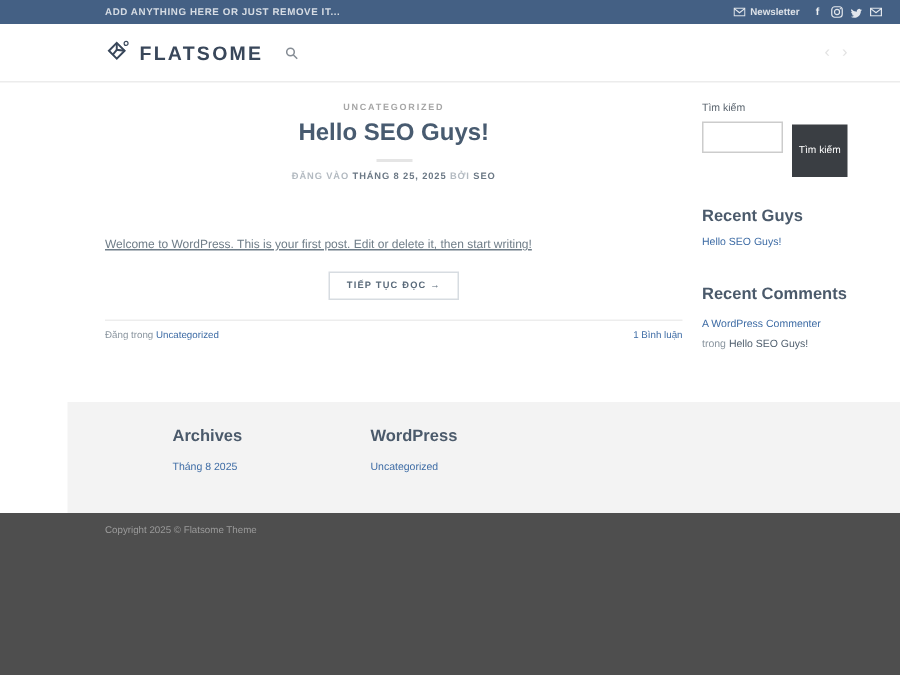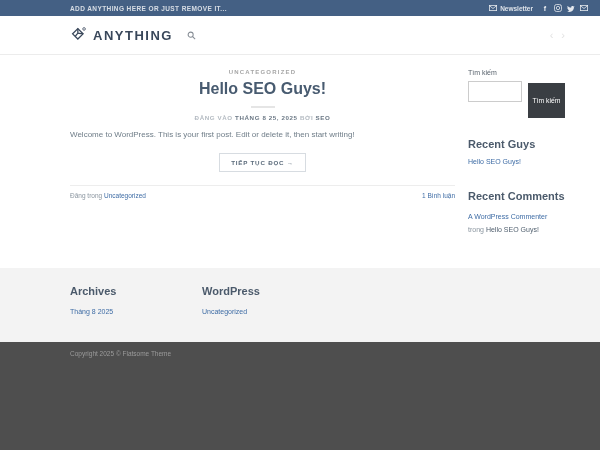--- a/index.html
+++ b/index.html
@@ -35,21 +35,21 @@
   .main { height:213px; padding:14px 35px 0 70px; display:flex; gap:13px; overflow:hidden; }
   .article { width:385px; }
   .post-cat { text-align:center; font-size:6px; letter-spacing:1.2px; color:#a6a6a6;
               font-weight:bold; text-transform:uppercase; }
   .post-title { text-align:center; font-size:16px; font-weight:bold; color:#485b70;
                 margin-top:5px; }
   .title-divider { width:24px; height:2px; background:#e5e5e5; margin:8px auto 0; }
   .post-meta { text-align:center; font-size:6.2px; letter-spacing:.6px; margin-top:6px;
                text-transform:uppercase; color:#b3bac1; font-weight:bold; }
   .post-meta .strong { color:#6b7885; }
-  .post-excerpt { font-size:8px; color:#6f7d88; margin-top:8px; line-height:1.5; }
+  .post-excerpt { font-size:8px; color:#6f7d88; margin-top:36px; line-height:1.5;text-decoration:underline; }
   .btn-wrap { text-align:center; margin-top:10px; }
   .readmore { display:inline-block; border:1px solid #d7dce1; color:#5b6b7b;
               font-size:6.2px; font-weight:bold; letter-spacing:.8px; padding:5px 11px;
               background:#fff; cursor:pointer; text-transform:uppercase; }
   .post-sep { border:none; border-top:1px solid #ededed; margin-top:13px; }
   .postmeta-row { display:flex; justify-content:space-between; font-size:6.5px;
                   margin-top:6px; color:#8a959f; }
   .link { color:#3e6ca5; cursor:pointer; text-decoration:none; }
   .dark-link { color:#51606f; cursor:pointer; }
 
@@ -63,21 +63,21 @@
                 background:#3a3e43; color:#fff; border:none; font-size:6.8px;
                 line-height:1.7; cursor:pointer; font-family:inherit; padding:2px; }
   .widget-title { font-size:11px; font-weight:bold; color:#4b5a6b; }
   .w-recent-posts { margin-top:20px; }
   .w-recent-comments { margin-top:25px; }
   .widget-link { display:block; font-size:7px; margin-top:8px; }
   .comment-item { font-size:7px; margin-top:8px; line-height:1.9; color:#8a959f; }
 
   
   .footer-widgets { height:74px; background:#f3f3f3; padding:17px 35px 0 70px;
-                    display:flex; }
+                    display:flex;margin-left:45px; }
   .fcol { width:132px; }
   .fcol .widget-link { margin-top:11px; }
 
   
   .abs-footer { height:108px; background:#4e4e4e; padding:8px 35px 0 70px; }
   .copyright { font-size:6.5px; color:#9b9b9b; }
 
   svg { display:block; }
 </style>
 </head>
@@ -126,21 +126,21 @@
   <header class="siteheader">
     <div class="logo-group">
       <span class="logo-mark">
         <svg width="17" height="17" viewBox="0 0 26 26" fill="none" stroke="#39475a" stroke-width="2">
           <path d="M12 4 L20 12 L12 20 L4 12 Z"></path>
           <path d="M12 4 L12 11 L20 12"></path>
           <path d="M12 11 L8 16"></path>
           <circle cx="21.5" cy="4.5" r="2" stroke-width="1.2"></circle>
         </svg>
       </span>
-      <span class="logo-text">ANYTHING</span>
+      <span class="logo-text">FLATSOME</span>
       <span class="header-search">
         <svg width="9" height="9" viewBox="0 0 16 16" fill="none" stroke="#858c94" stroke-width="1.8">
           <circle cx="6.5" cy="6.5" r="4.5"></circle>
             <path d="M10 10 L14.5 14.5"></path>
         </svg>
       </span>
     </div>
     <div class="header-arrows">
       <span>‹</span>
       <span>›</span>

